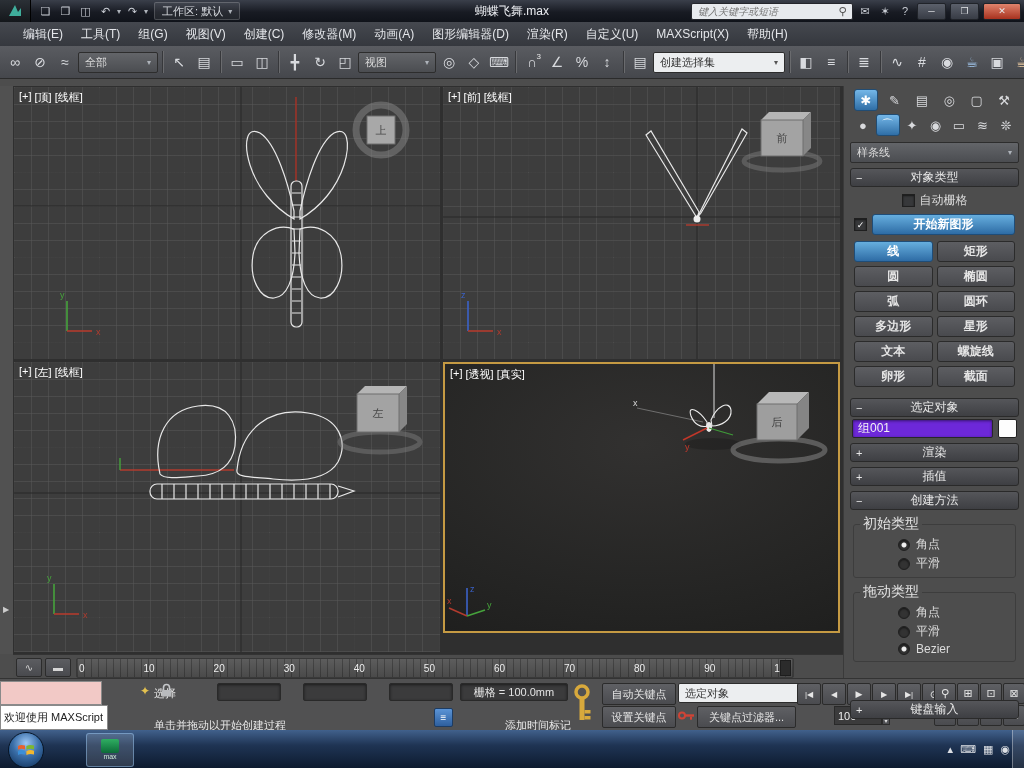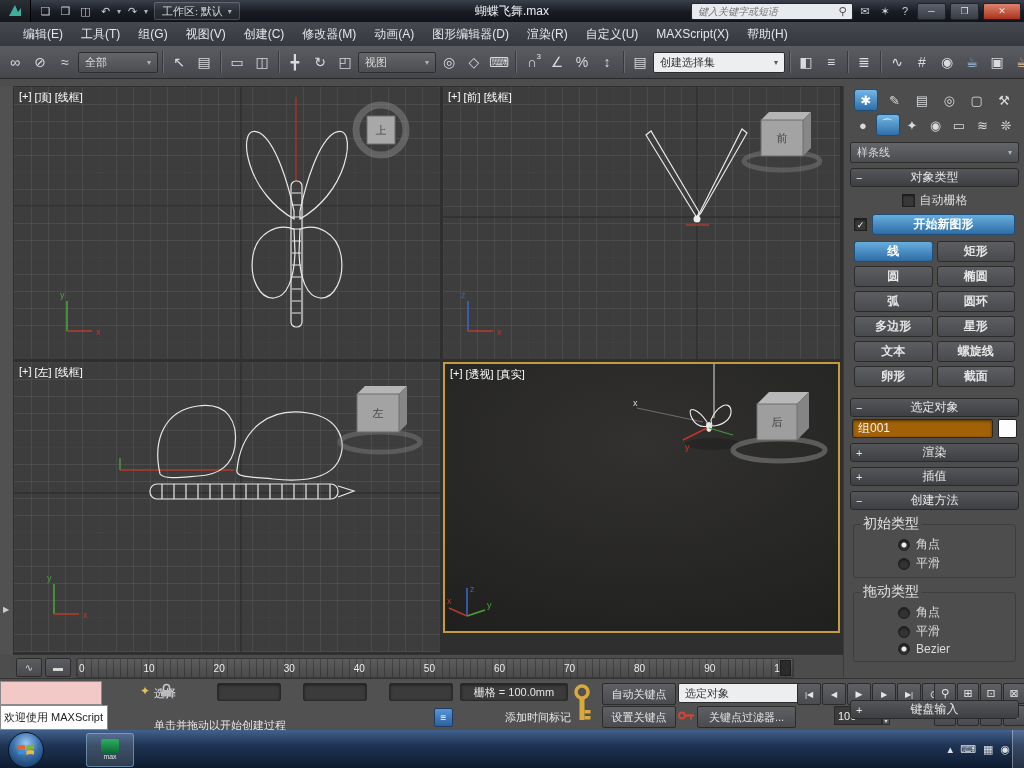--- a/index.html
+++ b/index.html
@@ -9,21 +9,21 @@
   .r{position:absolute;}
   
   .titlebar{position:absolute;left:0;top:0;width:1024px;height:22px;
     background:linear-gradient(#3a3f4a,#181b23 55%,#10131a);display:flex;align-items:center;color:#d6d9de;}
   .logo{width:30px;height:22px;display:flex;align-items:center;justify-content:center;
     background:linear-gradient(#2b3036,#14171b);border-right:1px solid #000;}
   .qat{display:flex;align-items:center;gap:3px;padding:0 6px;}
   .qico{width:17px;height:16px;display:flex;align-items:center;justify-content:center;font-size:11px;color:#c9cdd4;}
   .caret{font-size:8px;color:#aeb3ba;}
   .workspace{display:flex;align-items:center;gap:5px;height:16px;padding:0 7px;margin-left:3px;
-    background:rgba(255,255,255,.07);border:1px solid rgba(255,255,255,.18);border-radius:2px;font-size:11px;font-family:Liberation Serif, serif;}
+    background:rgba(255,255,255,.07);border:1px solid rgba(255,255,255,.18);border-radius:2px;font-size:11px;}
   .tb-title{position:absolute;left:0;right:0;text-align:center;font-size:12px;color:#eceef2;pointer-events:none;}
   .tb-right{margin-left:auto;display:flex;align-items:center;gap:4px;padding-right:3px;}
   .searchbox{width:152px;height:15px;background:#e7eaee;border:1px solid #24262c;border-radius:2px;
     display:flex;align-items:center;padding:0 4px;gap:3px;}
   .searchbox input{flex:1;border:0;background:transparent;font-size:10px;color:#555;outline:none;font-family:inherit;font-style:italic;}
   .tico{width:16px;text-align:center;font-size:11px;color:#c9cdd4;}
   .win-btn{width:27px;height:15px;display:flex;align-items:center;justify-content:center;font-size:9px;
     background:linear-gradient(#5b606b,#383c45);border:1px solid #202329;border-radius:2px;color:#e6e8eb;}
   .win-close{width:36px;background:linear-gradient(#e0836c,#a8321f);}
   
@@ -120,21 +120,21 @@
   .roll-b{padding:5px 2px 6px;}
   .cbrow{display:flex;align-items:center;justify-content:center;gap:5px;}
   .cb{width:11px;height:11px;background:#37383a;border:1px solid #1f1f1f;box-shadow:inset 0 1px 2px rgba(0,0,0,.6);
     display:flex;align-items:center;justify-content:center;font-size:9px;color:#fff;flex:none;}
   .snsrow{display:flex;align-items:center;gap:5px;margin-top:5px;padding:0 2px;}
   .ogrid{display:grid;grid-template-columns:1fr 1fr;gap:4px;margin-top:6px;padding:0 2px;}
   .obtn{height:19px;line-height:19px;text-align:center;font-size:12px;color:#e6e6e6;
     background:linear-gradient(#5d5e62,#494a4e);border:1px solid #2b2b2b;border-radius:3px;font-weight:bold;}
   .obtn.active{background:linear-gradient(#66aede,#2e6ca5);border-color:#1f4d78;color:#fff;}
   .ncrow{display:flex;align-items:center;gap:5px;padding:2px 2px 0;}
-  .namefield{flex:1;height:17px;line-height:17px;background:#a16207;border:1px solid #282828;border-radius:2px;
+  .namefield{flex:1;height:17px;line-height:17px;background:#6d28d9;border:1px solid #282828;border-radius:2px;
     color:#f2f2f2;padding:0 5px;box-shadow:inset 0 1px 3px rgba(0,0,0,.5);}
   .swatch{width:17px;height:17px;background:#fdfdfd;border:1px solid #222;border-radius:2px;}
   fieldset{border:1px solid #3d3d3d;border-radius:3px;margin:5px 3px 0;padding:1px 6px 5px;}
   legend{font-size:14px;color:#e2e2e2;padding:0 3px;}
   .radiorow{display:flex;align-items:center;gap:6px;padding:2px 0 0 38px;}
   .radio{width:10px;height:10px;border-radius:50%;background:#333;border:1px solid #1f1f1f;
     box-shadow:inset 0 1px 2px rgba(0,0,0,.6);flex:none;}
   .radio.sel{background:radial-gradient(circle at 50% 50%,#eee 0 2px,#333 3px);}
 </style>
 </head>
@@ -430,21 +430,21 @@
     <div class="r numfield" style="left:217px;top:4px;width:62px;height:16px"></div>
     <span class="r statustext" style="left:289px;top:7px">Y:</span>
     <div class="r numfield" style="left:303px;top:4px;width:62px;height:16px"></div>
     <span class="r statustext" style="left:375px;top:7px">Z:</span>
     <div class="r numfield" style="left:389px;top:4px;width:62px;height:16px"></div>
 
     <div class="r numfield" style="left:460px;top:4px;width:106px;height:16px;text-align:center;line-height:16px;color:#e4e4e4">栅格 = 100.0mm</div>
 
     <span class="r statustext" style="left:107px;top:39px">单击并拖动以开始创建过程</span>
     <span class="r" style="left:434px;top:29px;width:17px;height:17px;background:linear-gradient(#5b94d6,#2e5f9e);border:1px solid #1d3c63;border-radius:2px;display:flex;align-items:center;justify-content:center;color:#fff;font-size:10px">≡</span>
-    <span class="r statustext" style="left:458px;top:31px">添加时间标记</span>
+    <span class="r statustext" style="left:458px;top:39px">添加时间标记</span>
 
     <span class="r" style="left:568px;top:4px">
       <svg width="28" height="42" viewBox="0 0 28 42">
           <circle cx="14" cy="9" r="6" fill="none" stroke="#d8a93c" stroke-width="3.5"></circle>
           <rect x="11.5" y="15" width="5" height="22" fill="#d8a93c"></rect>
           <rect x="16.5" y="27" width="6" height="3.5" fill="#d8a93c"></rect>
           <rect x="16.5" y="33" width="6" height="3.5" fill="#d8a93c"></rect>
         </svg>
     </span>
     <div class="r sbtn" style="left:602px;top:4px;width:72px;height:20px">自动关键点</div>

